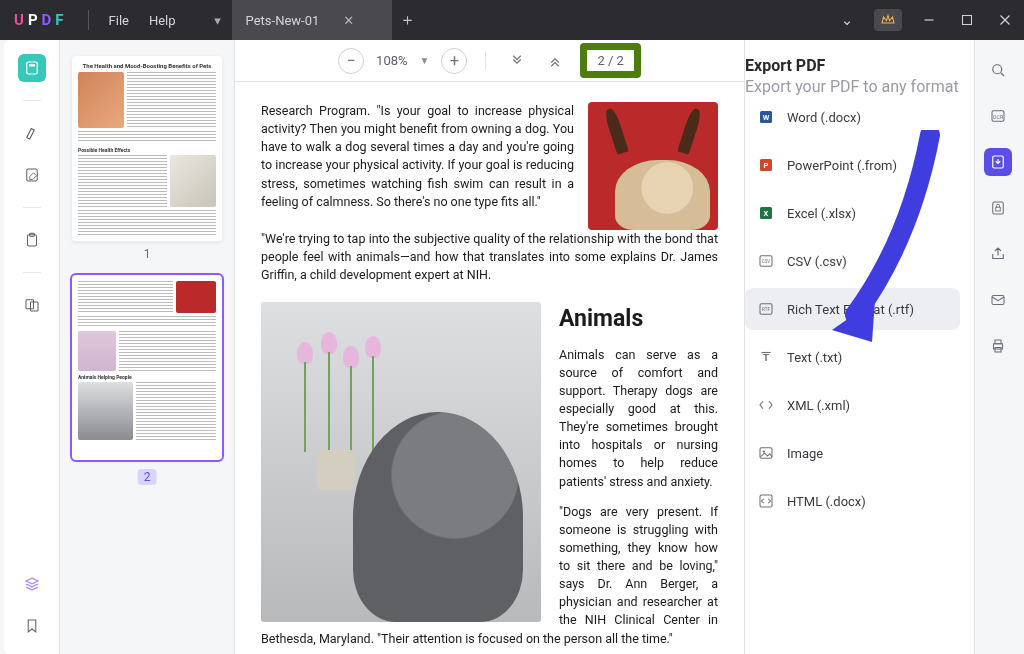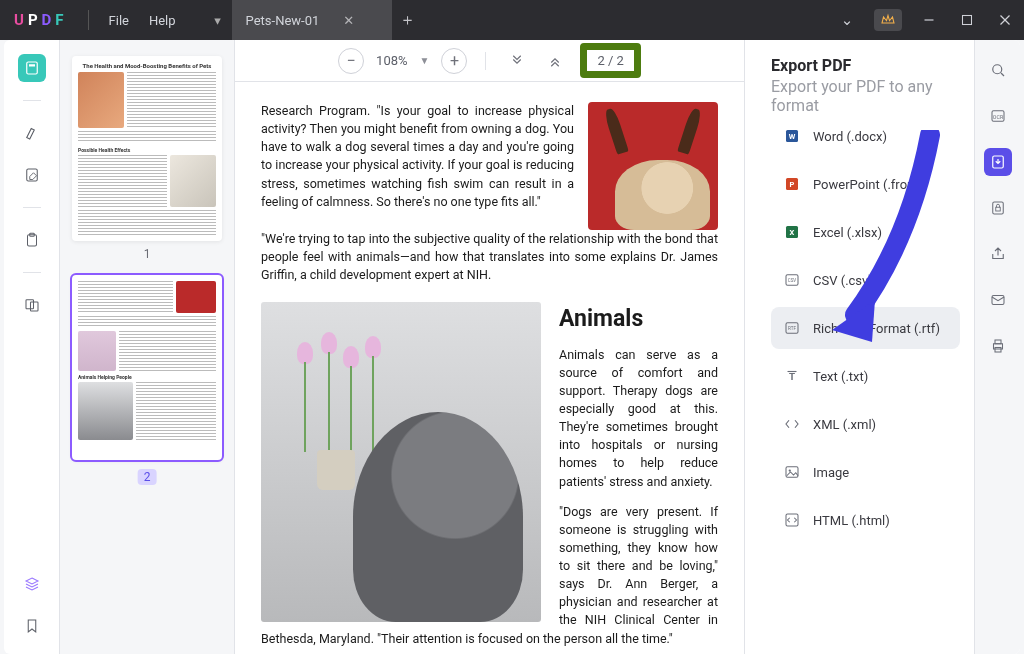--- a/index.html
+++ b/index.html
@@ -69,21 +69,21 @@
   .topblock { display:flex; gap:14px; }
   .topblock .txt { flex:1; }
   .imgbox { background:#ba2a2a; border-radius:4px; }
   .bigcat { float:left; width:280px; height:320px; background:linear-gradient(#dedfe1,#b8b9bb); margin:6px 18px 6px 0; border-radius:3px; position:relative; overflow:hidden;}
   .bigcat::after { content:""; position:absolute; right:18px; bottom:0; width:170px; height:210px; background:radial-gradient(circle at 60% 30%, #7b7c80 0 35%, #5f6064 36% 100%); border-radius:60% 60% 30% 30%; }
   .tulips { position:absolute; left:30px; top:30px; width:110px; height:140px; }
   .tulip { position:absolute; width:16px; height:22px; background:#e6b6dd; border-radius:50% 50% 40% 40%; }
   .stem  { position:absolute; width:2px; background:#6fa35e; }
 
   
-  .export { width:230px; background:#fff; border-left:1px solid var(--border); padding:16px 14px 0 26px;}
+  .export { width:230px; background:#fff; border-left:1px solid var(--border); padding:16px 14px 0 0;}
   .export h3 { margin:0 0 2px 0; font-size:16px; font-weight:700; color:#2a2a2e;}
   .export .sub { font-size:16px; color:#9a9ca3; }
   .fmt { display:flex; align-items:center; gap:12px; height:42px; border-radius:8px; padding:0 12px; margin-bottom:6px; font-size:13px; color:#3a3a40; cursor:pointer;}
   .fmt:hover, .fmt.sel { background:#eceef2; }
   .fmt .ic { width:18px; height:18px; display:flex; align-items:center; justify-content:center; color:#6b6e78;}
 
   
   .rightstrip { width:46px; background:var(--light-bg); border-left:1px solid var(--border); display:flex; flex-direction:column; align-items:center; padding-top:16px; gap:18px;}
   .rightstrip .rtool { width:28px; height:28px; border-radius:6px; display:flex; align-items:center; justify-content:center; color:#6b6e78;}
   .rightstrip .rtool.sel { background:#5b4ee8; color:#fff; }
@@ -358,21 +358,21 @@
           </span>
           <span>Image</span>
         </div>
         <div class="fmt">
           <span class="ic">
             <svg viewBox="0 0 24 24">
               <rect x="4" y="4" width="16" height="16" rx="2" fill="none" stroke="currentColor" stroke-width="1.4"></rect>
               <path d="M9 9 L6 12 L9 15 M15 9 L18 12 L15 15" fill="none" stroke="currentColor" stroke-width="1.4"></path>
             </svg>
           </span>
-          <span>HTML (.html)</span>
+          <span>HTML (.docx)</span>
         </div>
       </div>
   </div>
 
   <div class="rightstrip">
     <div class="rtool">
       <svg viewBox="0 0 24 24">
           <circle cx="11" cy="11" r="6" fill="none" stroke="currentColor" stroke-width="1.6"></circle>
           <line x1="16" y1="16" x2="20" y2="20" stroke="currentColor" stroke-width="1.6"></line>
         </svg>

